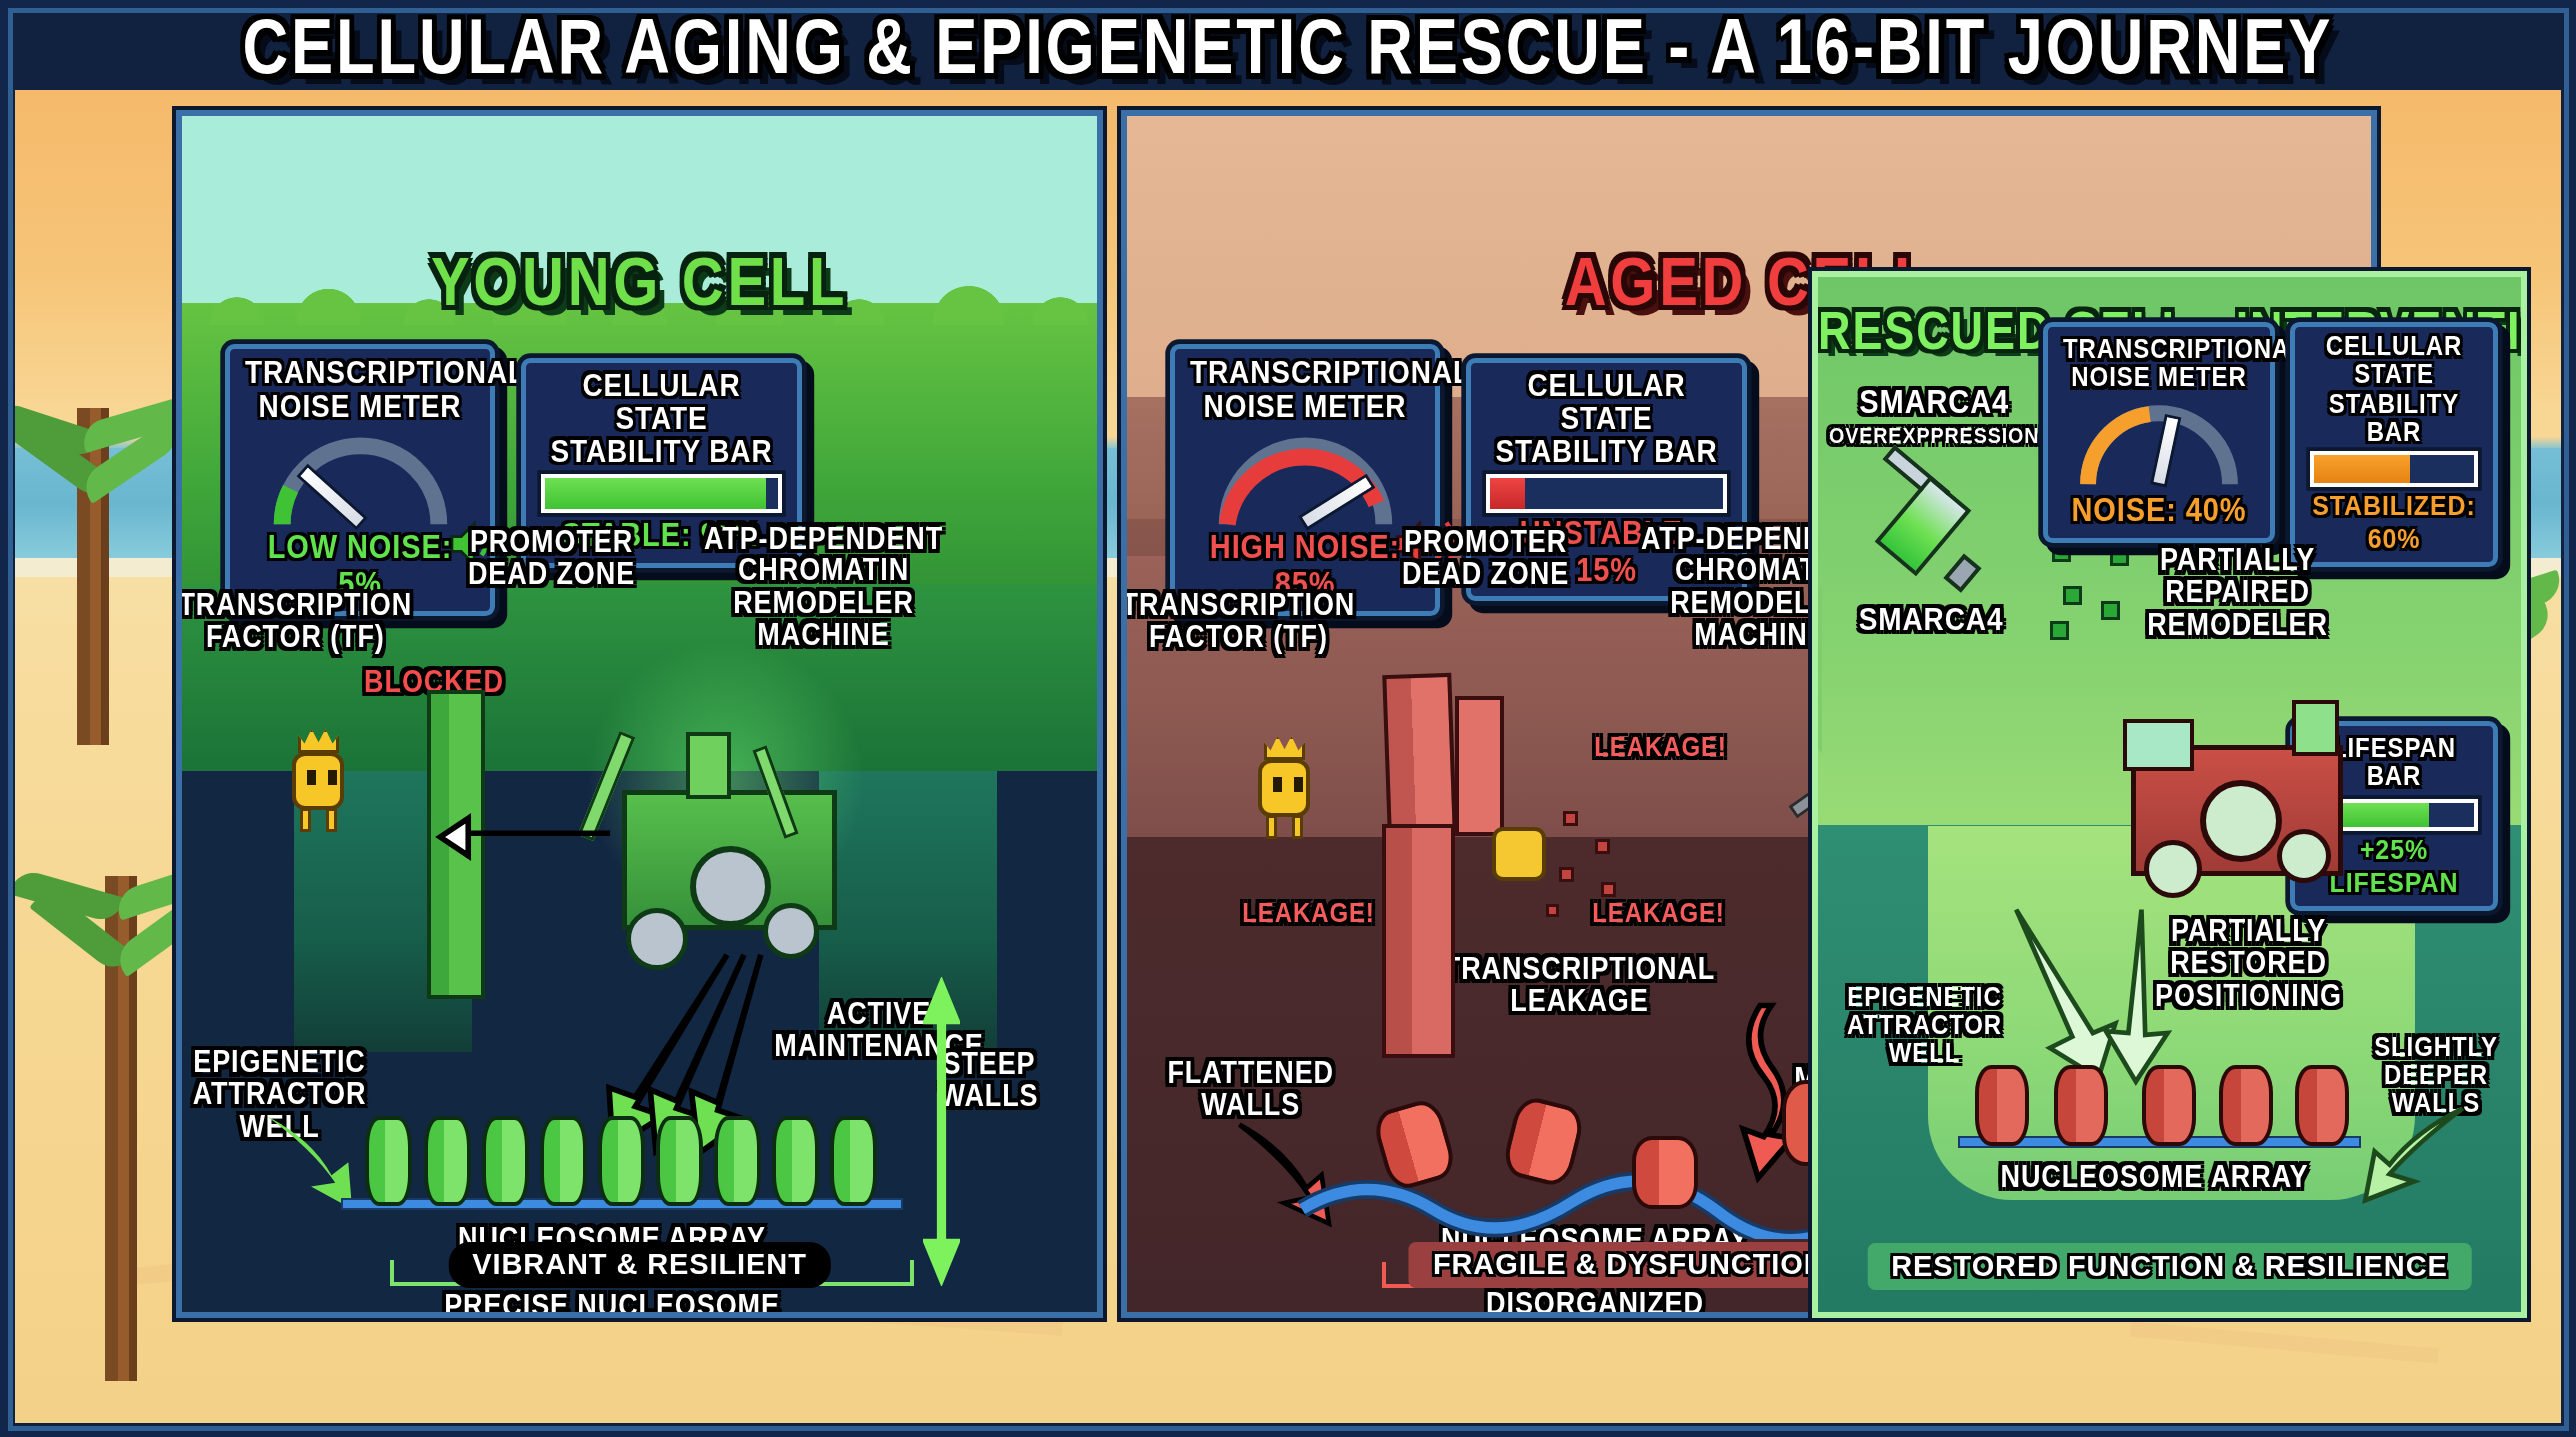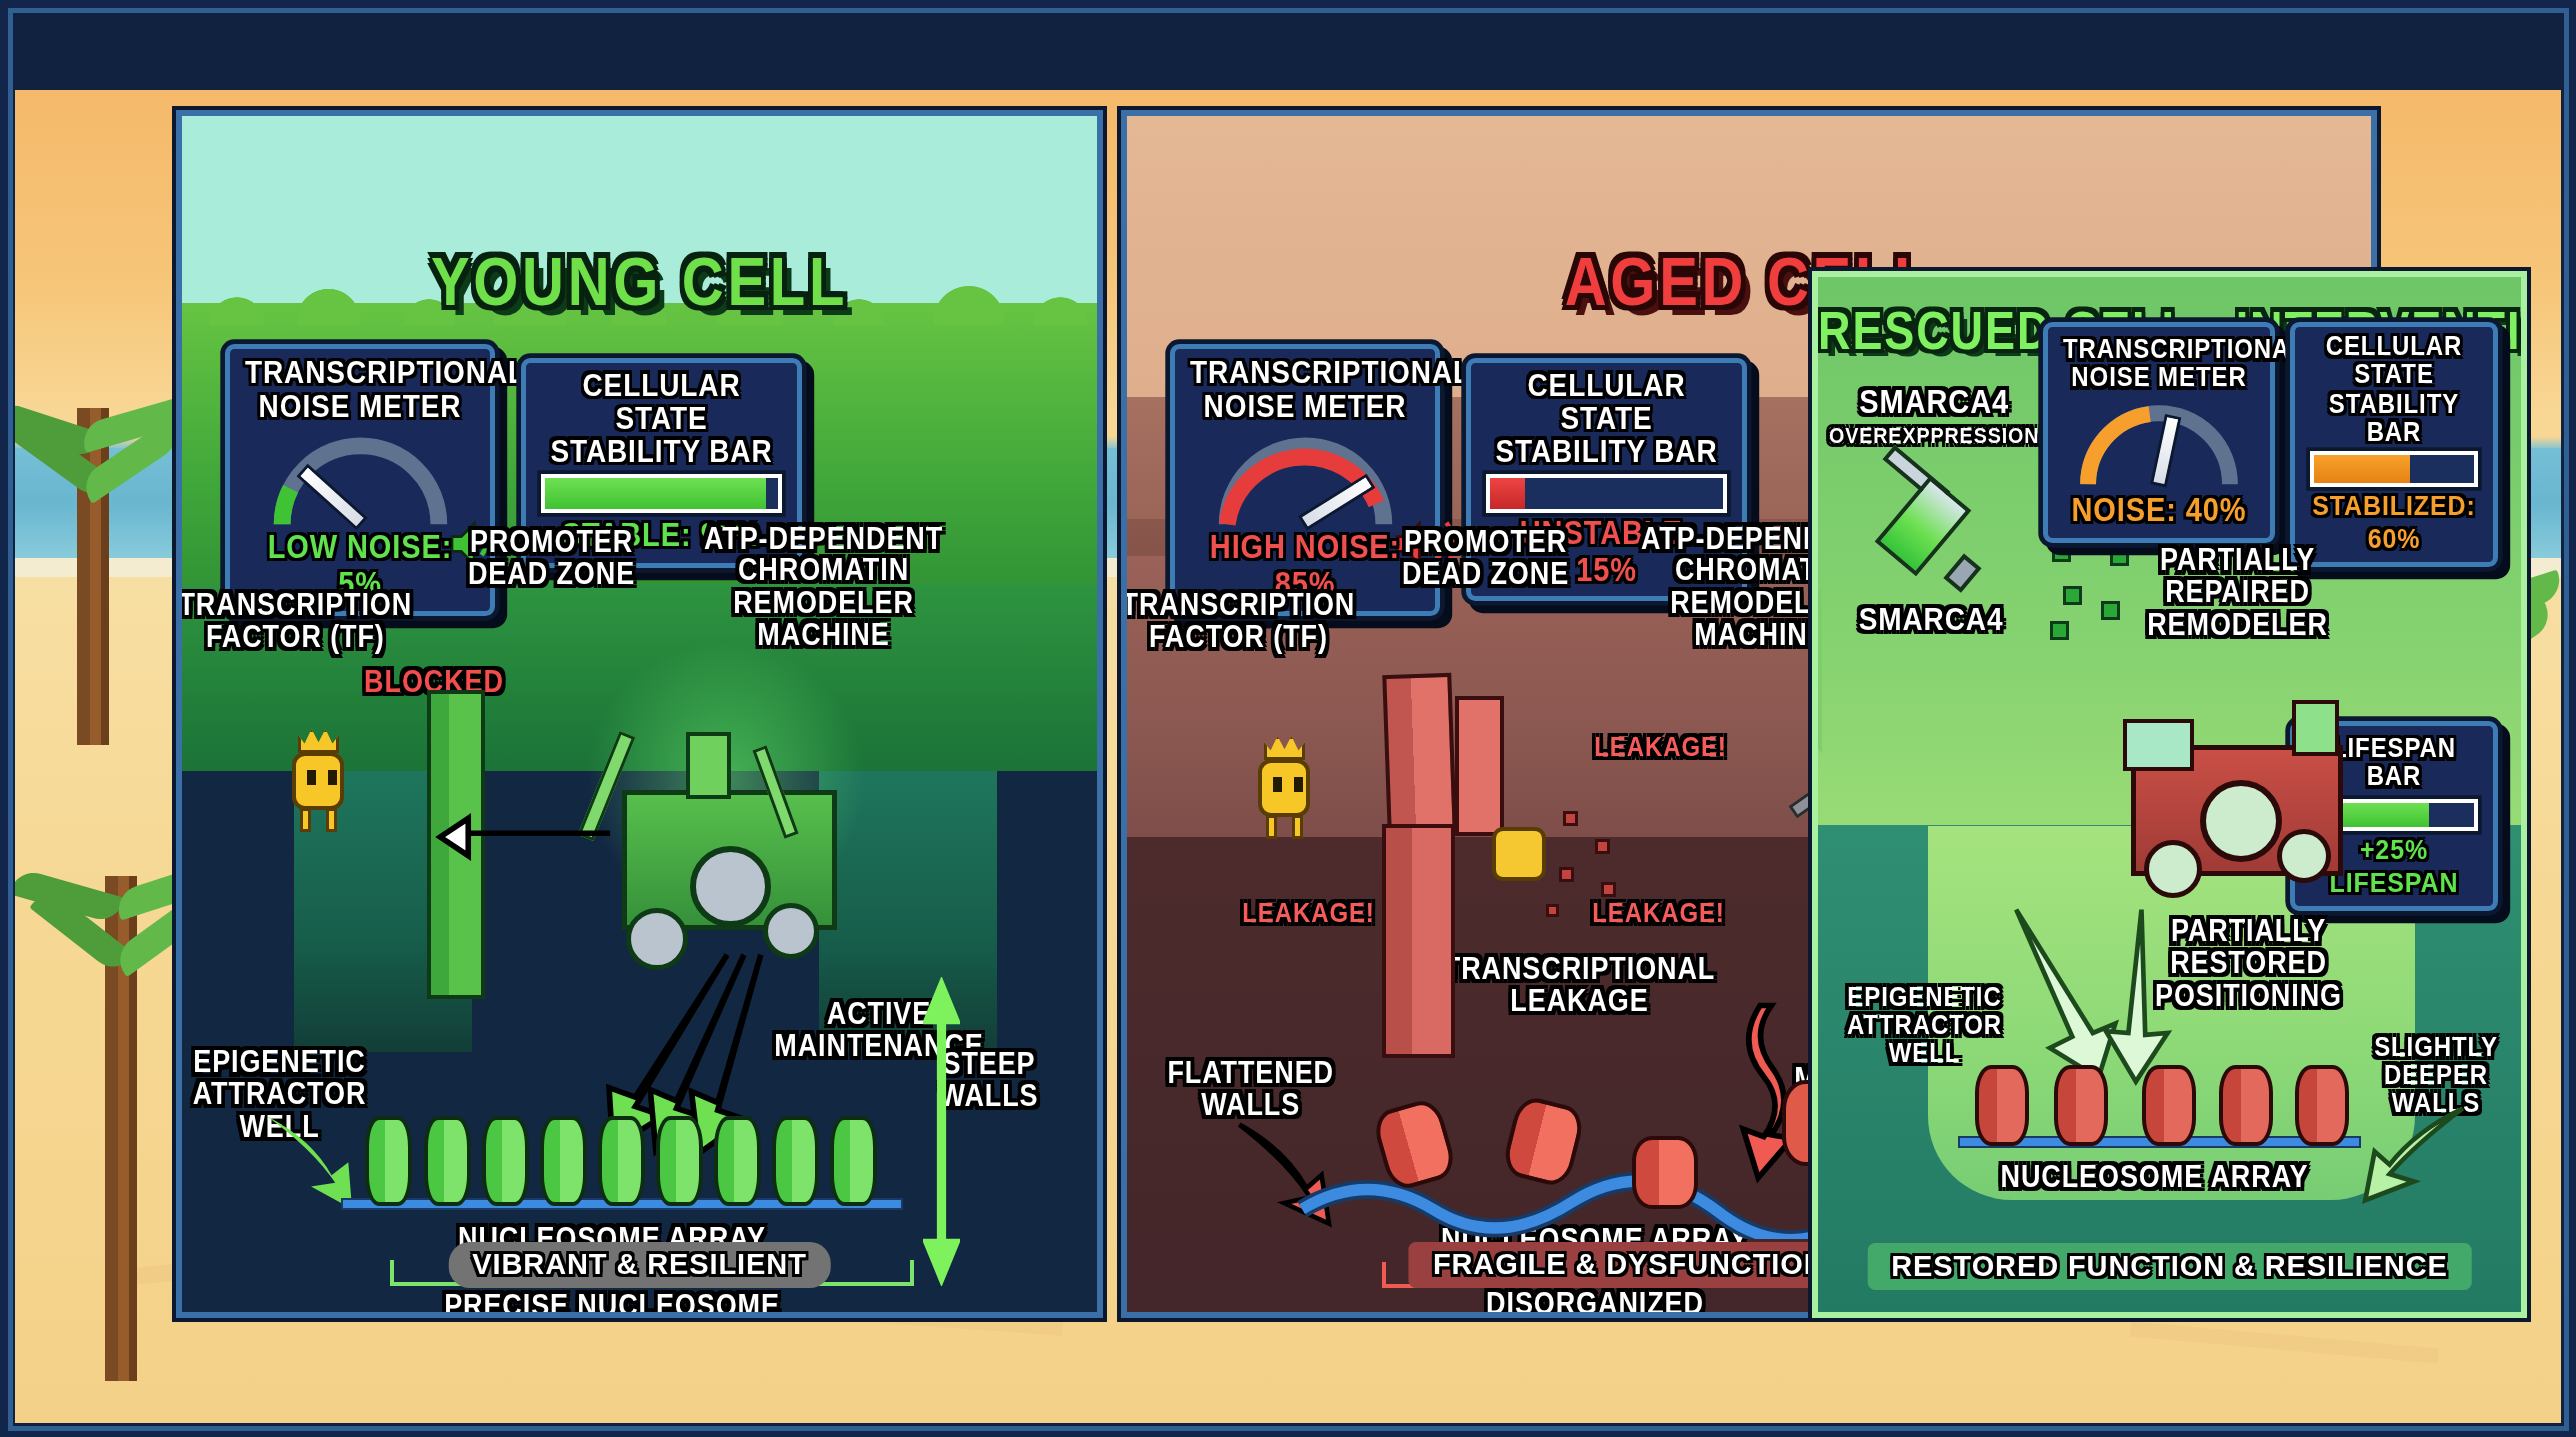--- a/index.html
+++ b/index.html
@@ -218,21 +218,21 @@
 
   
   .ribbon{
     position:absolute; left:50%; transform:translateX(-50%);
     padding:6.6px 24px; border-radius:7.5px;
     font-size:29px; font-weight:bold; color:#fff; letter-spacing:0.9px;
     white-space:nowrap;
     text-shadow:2.8px 0 0 #000,-2.8px 0 0 #000,0 2.8px 0 #000,0 -2.8px 0 #000,
                 2.8px 2.8px 0 #000,-2.8px -2.8px 0 #000,2.8px -2.8px 0 #000,-2.8px 2.8px 0 #000;
   }
-  .ribbon.green{ background:#737373;border-radius:21px; }
+  .ribbon.green{ background:#000000;border-radius:21px; }
   .ribbon.red{ background:#9a4040; }
   .ribbon.lgreen{ background:#43a96a; }
 
   
   .tf-sprite{ position:absolute; width:81px; height:103px; }
   .tf-body{ position:absolute; left:13px; top:22.5px; width:52px; height:58px;
      background:#f7c627; border:4.7px solid #5a3d05; border-radius:13px; }
   .tf-crown{ position:absolute; left:19px; top:0px; width:41px; height:24px; background:#f7c627;
      border:3.7px solid #5a3d05; clip-path:polygon(0 100%,0 25%,16% 60%,33% 0,50% 55%,67% 0,84% 60%,100% 25%,100% 100%); }
   .tf-eye{ position:absolute; top:41px; width:9.4px; height:15px; background:#241a02; }
@@ -251,20 +251,23 @@
   .syringe{ position:absolute; }
 
   .particles span{ position:absolute; width:19px; height:19px; background:#2aa736; border:3.7px solid #0d3a18; }
 </style>
 </head>
 <body>
 
 <div id="stage">
   <div class="outer-border"></div>
 
+  <div id="title-bar">
+    <div id="title-text">CELLULAR AGING &amp; EPIGENETIC RESCUE - A 16-BIT JOURNEY</div>
+  </div>
 
   <div id="beach">
     <div id="sun"></div>
 
     <div class="cloud" style="left:281px;top:281px;width:225px;height:43px;"></div>
     <div class="cloud" style="left:337px;top:258px;width:131px;height:32px;"></div>
     <div class="cloud" style="left:2209px;top:309px;width:234px;height:45px;"></div>
     <div class="cloud" style="left:2265px;top:285px;width:140px;height:34px;"></div>
 
     <div style="position:absolute;left:0;top:358px;width:100%;height:122px;background:linear-gradient(180deg,#76bfd6 0%,#69b6cf 45%,#8fd0de 100%);"></div>

